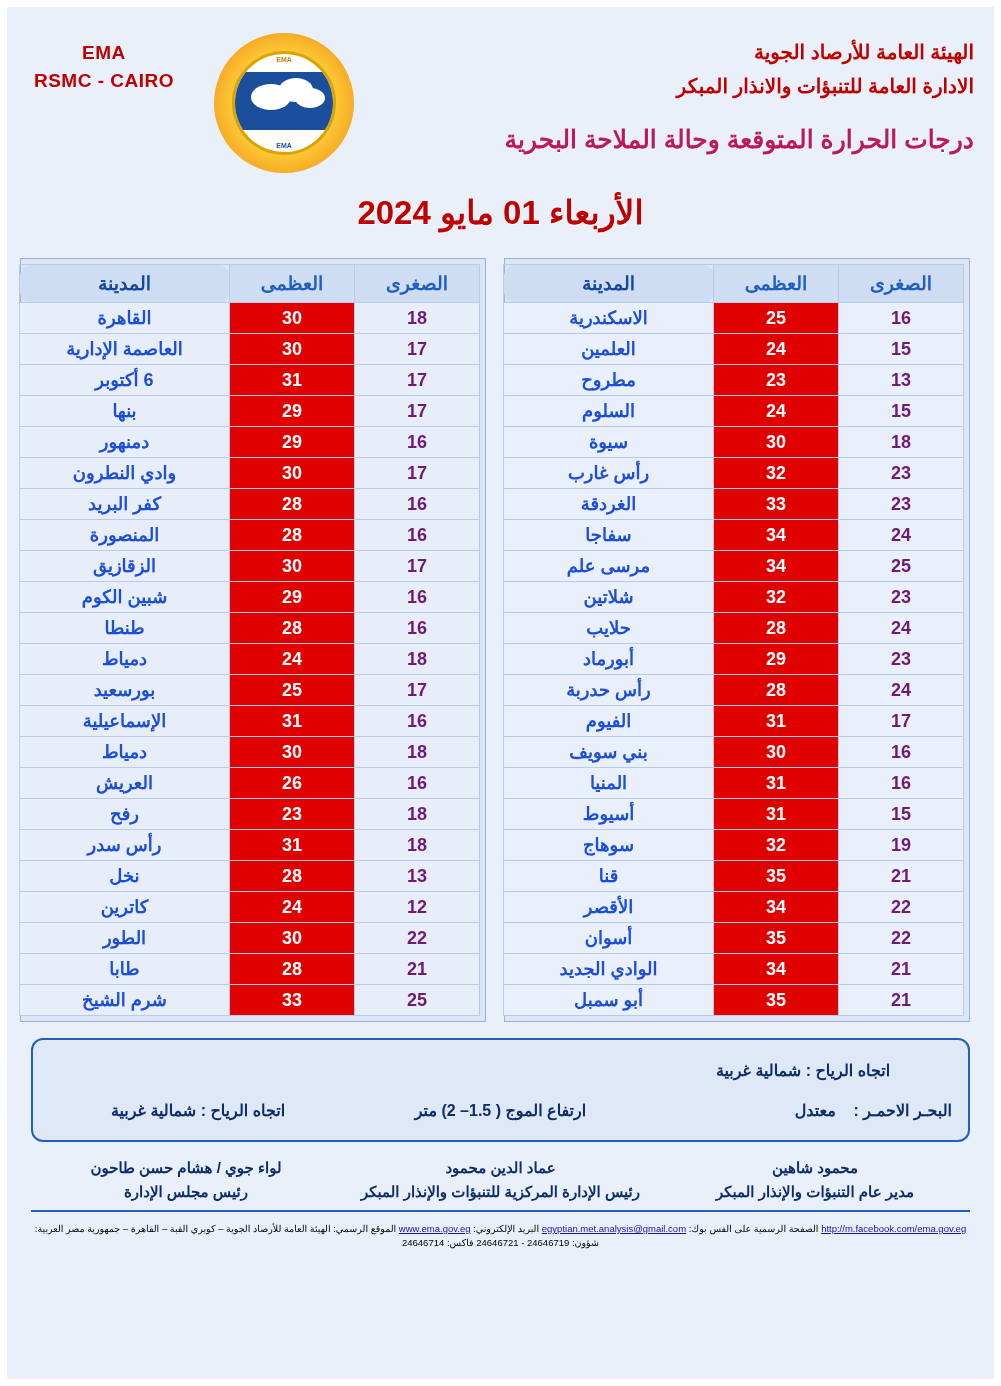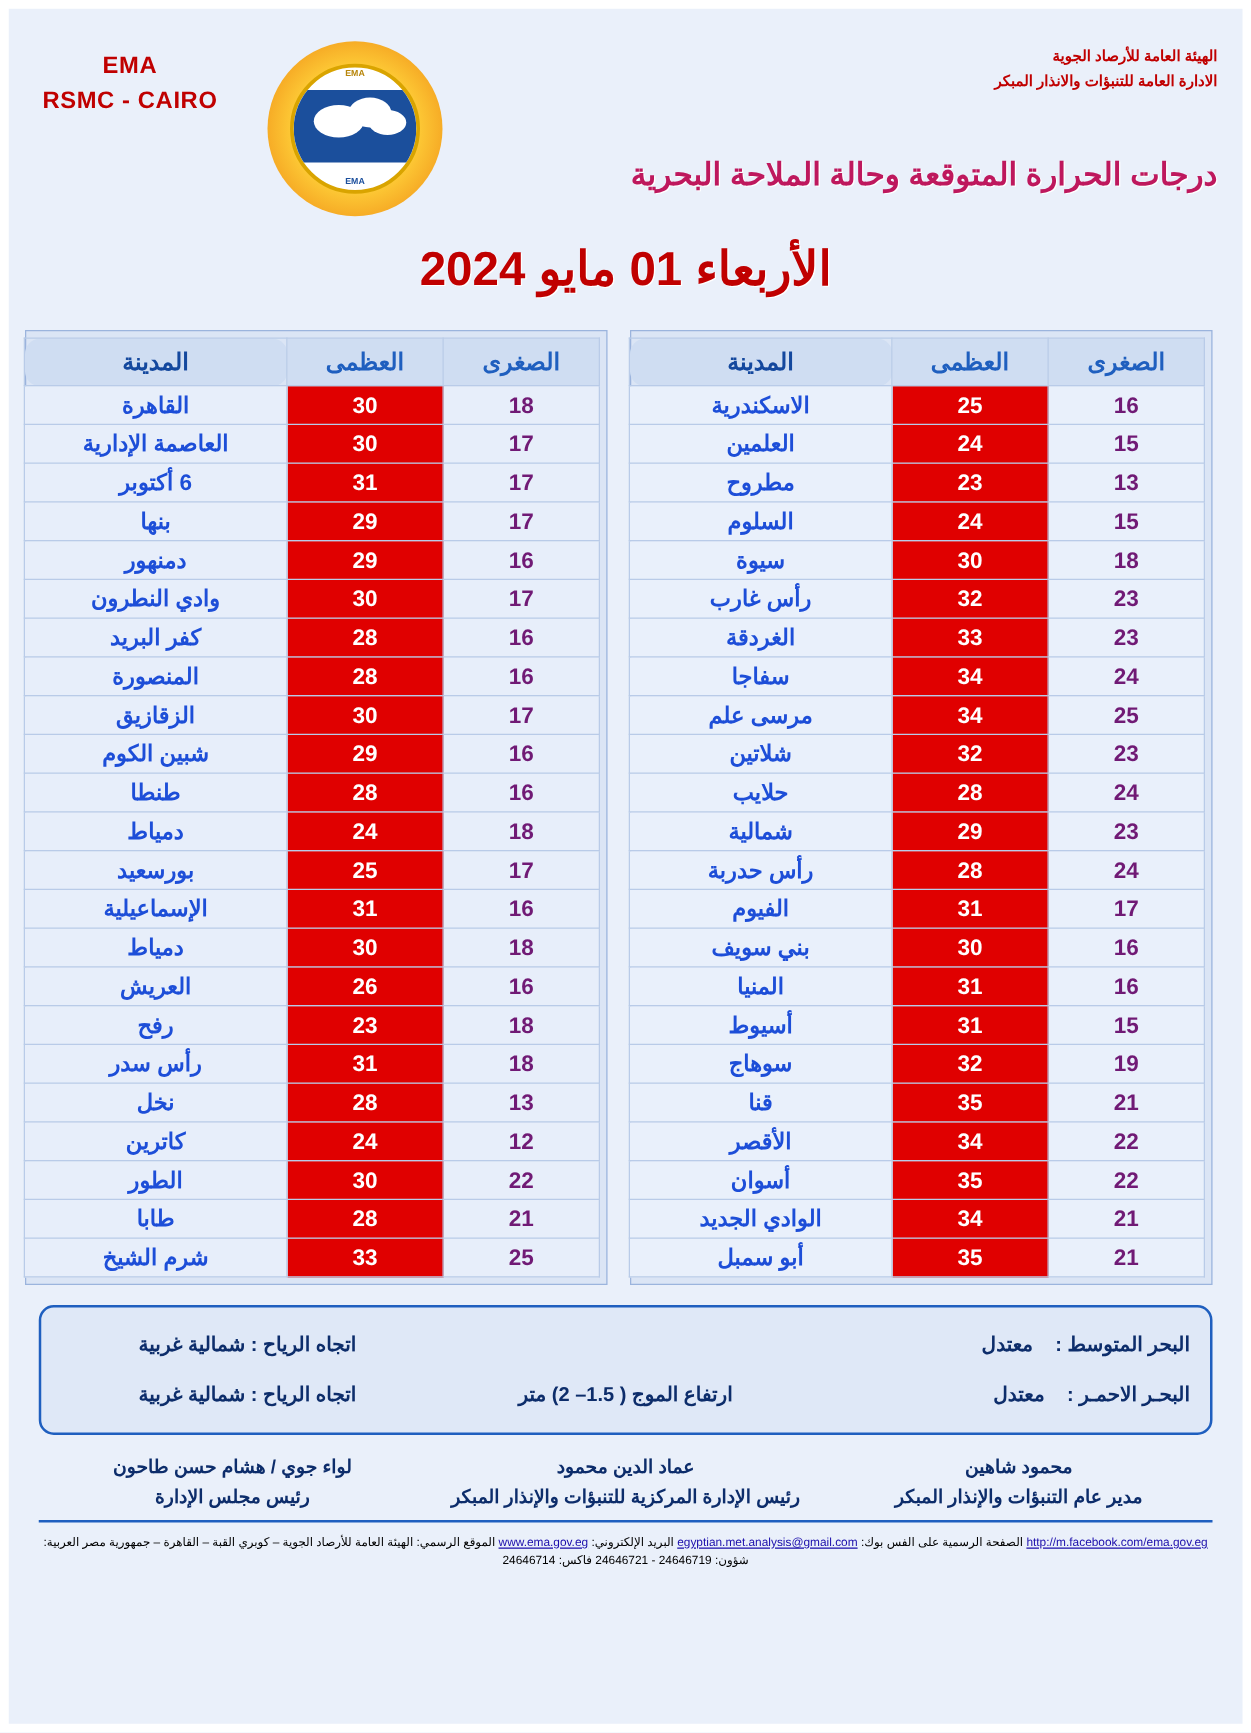--- a/index.html
+++ b/index.html
@@ -82,37 +82,37 @@
     position:absolute; bottom:3px; left:0; right:0;
     text-align:center;
     font-size:7px; font-weight:bold; color:#1b4f9c;
   }
   .org-title {
     position:absolute;
     top:28px; right:20px; width:600px;
     text-align:right;
     color:#c00000;
     font-weight:bold;
-    font-size:12px;
+    font-size:20px;
     line-height:1.7;
   }
   .main-title {
     position:absolute;
     top:118px; right:20px; width:620px;
     text-align:right;
     color:#be185d;
     font-weight:bold;
     font-size:25px;
     text-shadow:1px 1px 0 #ffffff;
   }
   .date-line {
     text-align:center;
     color:#c00000;
     font-weight:bold;
-    font-size:38px;
+    font-size:33px;
     margin-top:6px;
     text-shadow:1px 1px 0 #ffffff;
   }
   
   .tables {
     display:flex;
     justify-content:space-between;
     padding:26px 24px 0 24px;
     gap:18px;
     align-items:flex-start;
@@ -311,21 +311,21 @@
               <td class="city">شلاتين</td>
             </tr>
             <tr>
               <td class="min">24</td>
               <td class="max">28</td>
               <td class="city">حلايب</td>
             </tr>
             <tr>
               <td class="min">23</td>
               <td class="max">29</td>
-              <td class="city">شمالية</td>
+              <td class="city">أبورماد</td>
             </tr>
             <tr>
               <td class="min">24</td>
               <td class="max">28</td>
               <td class="city">رأس حدربة</td>
             </tr>
             <tr>
               <td class="min">17</td>
               <td class="max">31</td>
               <td class="city">الفيوم</td>
@@ -504,25 +504,20 @@
               <td class="max">33</td>
               <td class="city">شرم الشيخ</td>
             </tr>
           </tbody>
       </table>
     </div>
   </div>
 
   <div class="sea-box">
     <div class="sea-row">
-      <div class="c1">
-        <span class="label">البحر المتوسط :</span>
-        &nbsp;&nbsp;
-        <span class="value">معتدل</span>
-      </div>
       <div class="c3">اتجاه الرياح : شمالية غربية</div>
     </div>
     <div class="sea-row">
       <div class="c1">
         <span class="label">البحـر الاحمـر :</span>
         &nbsp;&nbsp;
         <span class="value">معتدل</span>
       </div>
       <div class="c2">ارتفاع الموج ( 1.5– 2) متر</div>
       <div class="c3">اتجاه الرياح : شمالية غربية</div>

